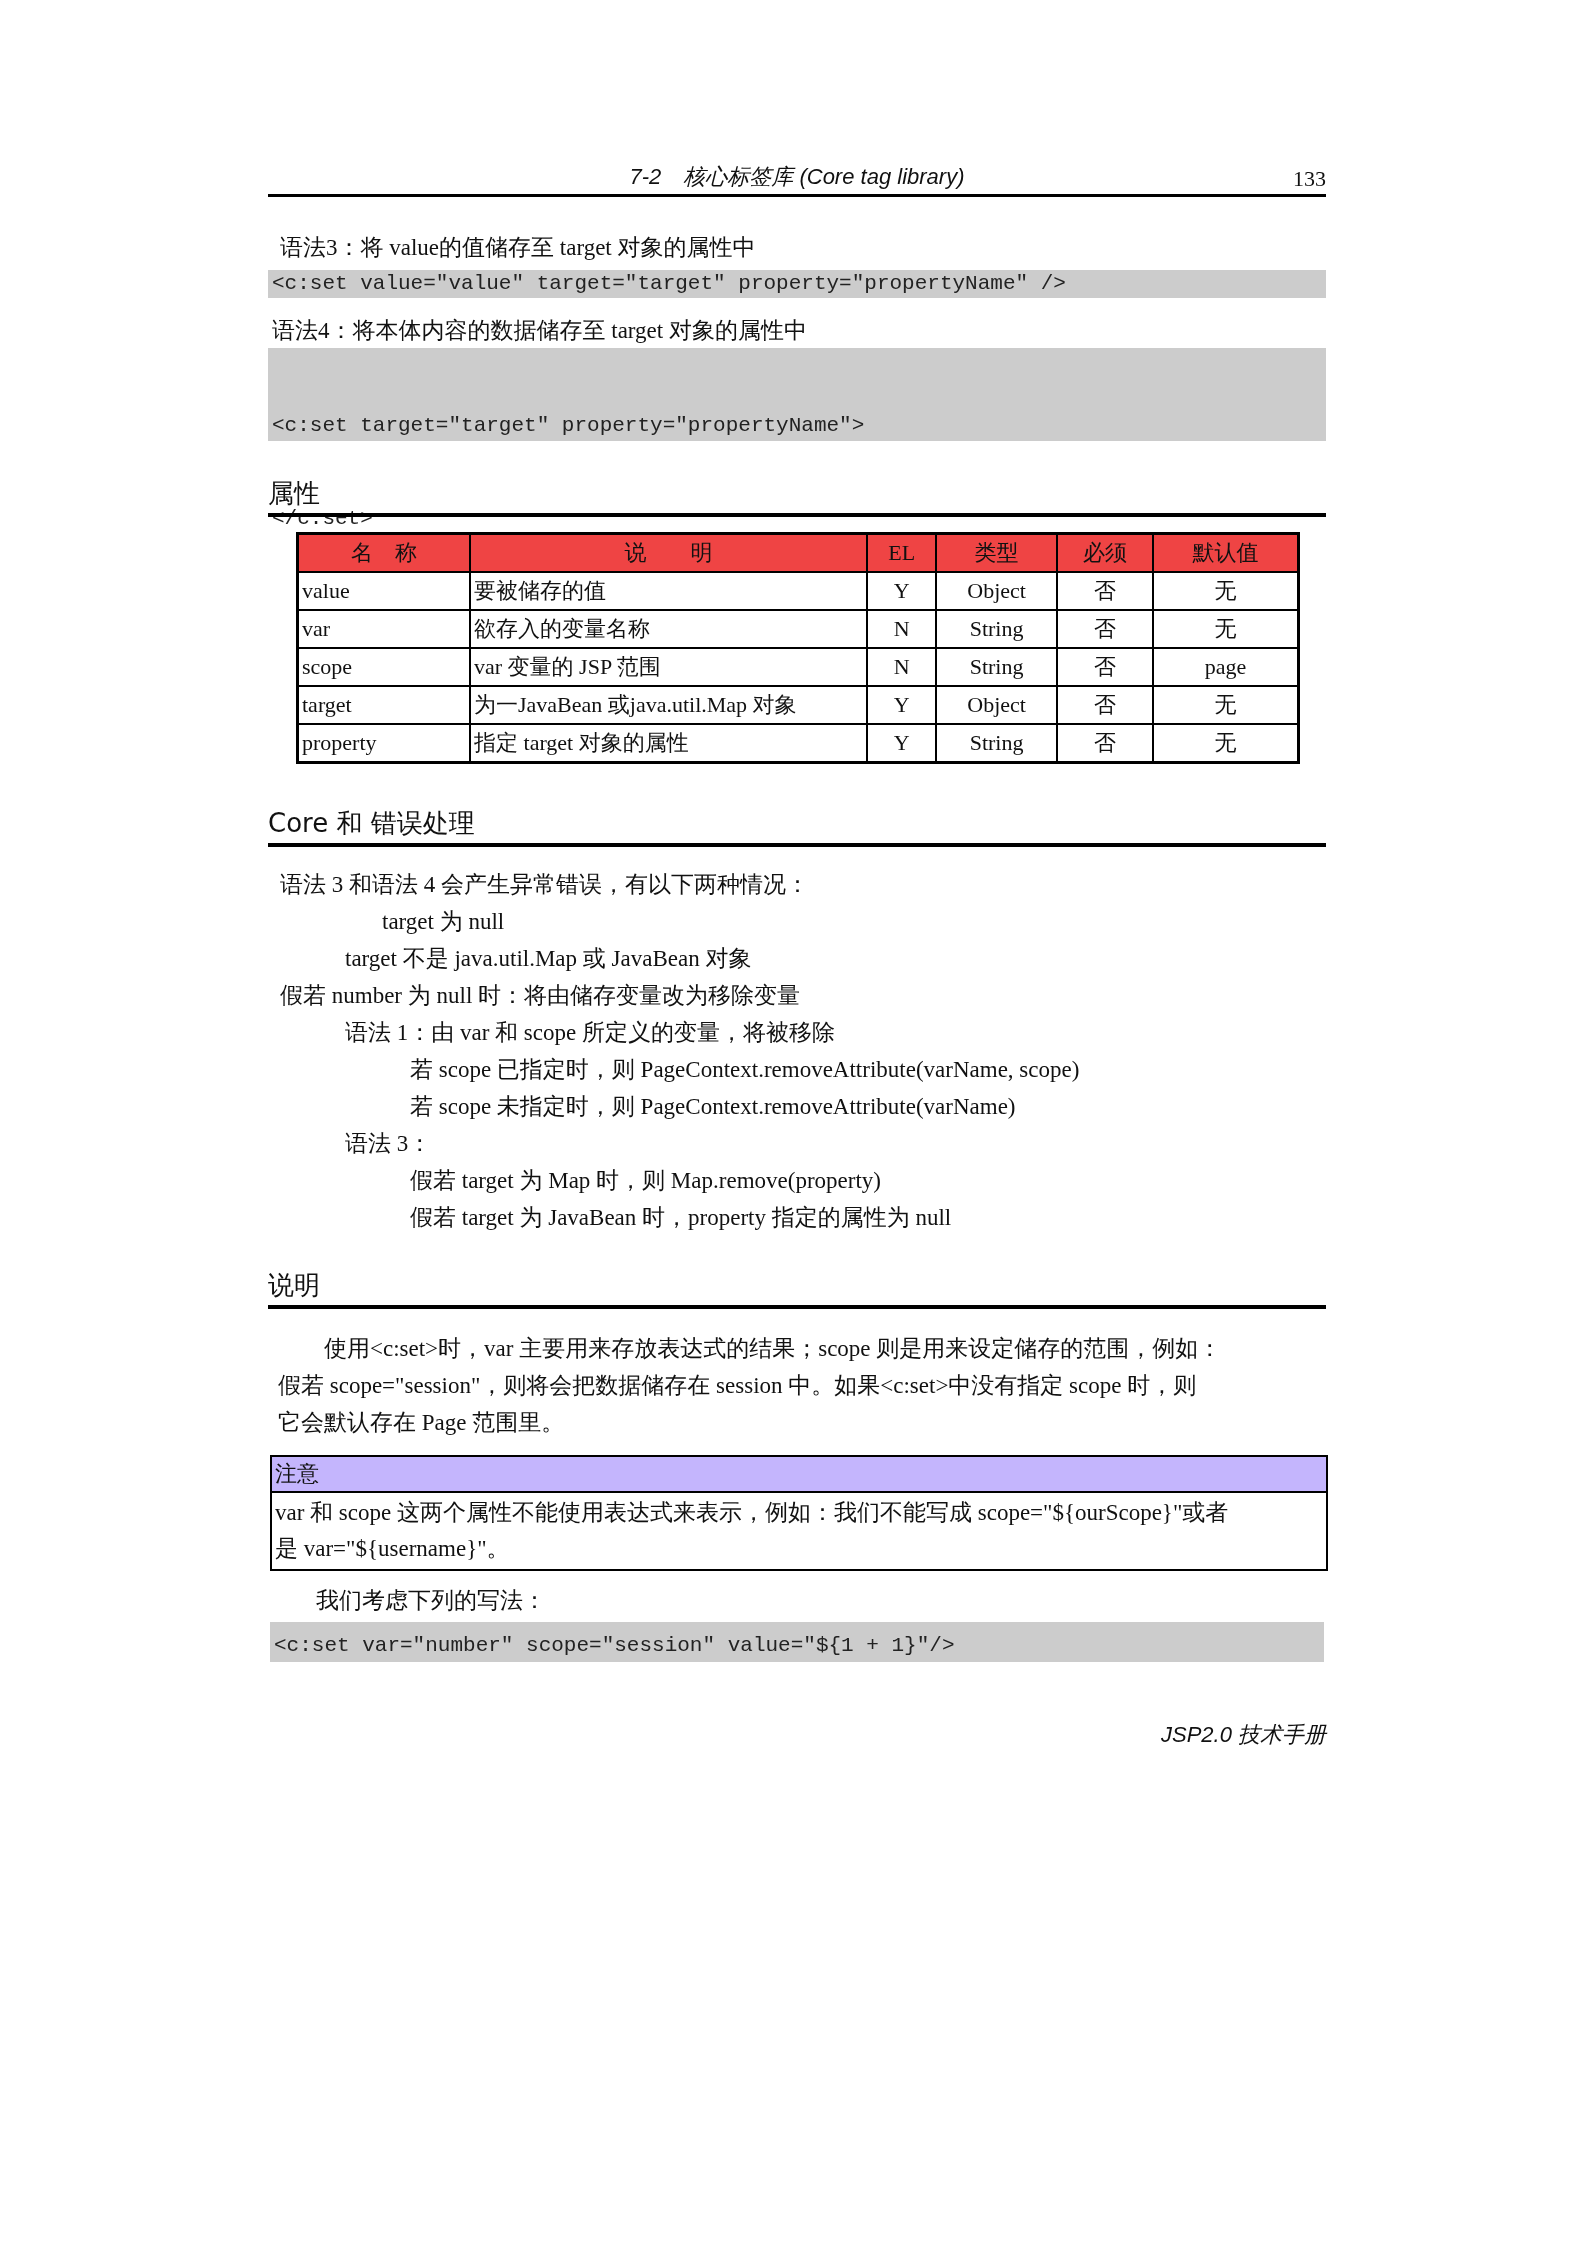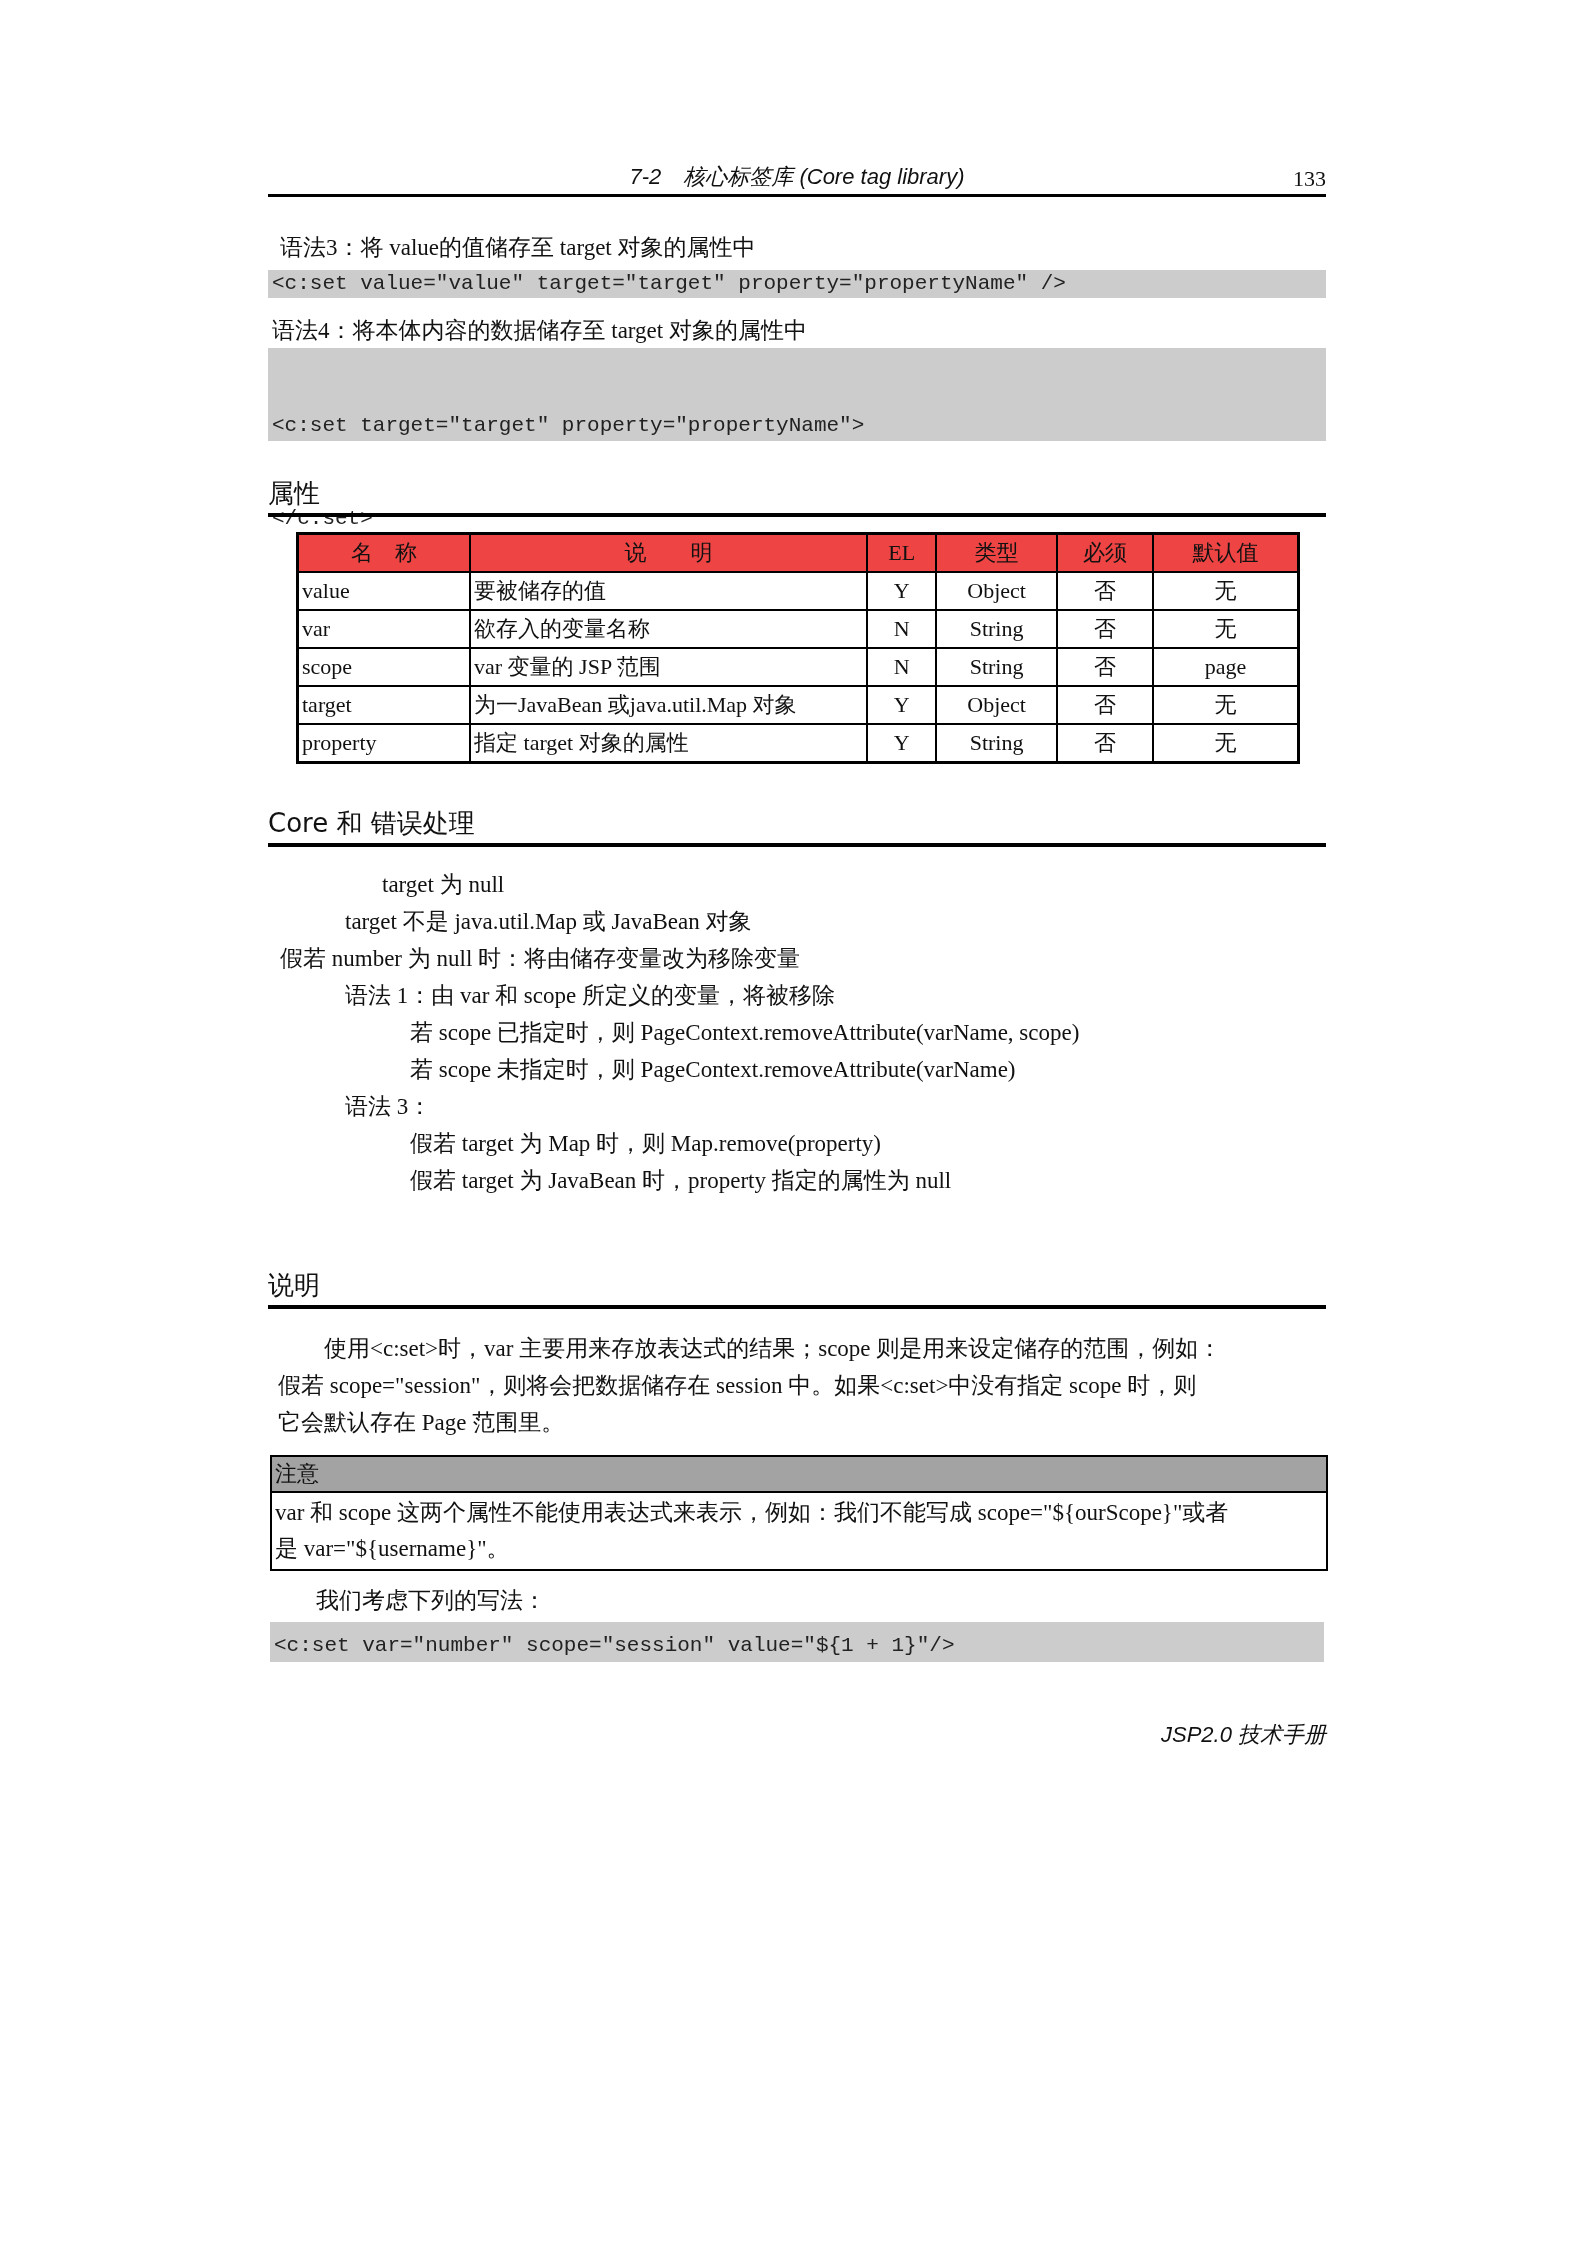--- a/index.html
+++ b/index.html
@@ -22,21 +22,21 @@
 
   table.attrs { border-collapse: collapse; left: 296px; top: 532px; width: 1004px;
                 border: 3px solid #000; font-size: 22px; }
   table.attrs th, table.attrs td { border: 2px solid #000; height: 36px; padding: 0 3px; }
   table.attrs th { background: #ef4444; font-weight: normal; text-align: center; }
   table.attrs td.c { text-align: center; }
 
   .para { font-size: 23px; line-height: 37px; white-space: nowrap; }
 
   .note-box { left: 270px; top: 1455px; width: 1054px; border: 2px solid #000; }
-  .note-head { background: #a3a3a3; border-bottom: 2px solid #000; font-size: 22px;
+  .note-head { background: #c4b5fd; border-bottom: 2px solid #000; font-size: 22px;
                padding: 2px 3px; height: 30px; }
   .note-body { font-size: 23px; line-height: 36px; padding: 2px 3px; }
 
   .footer { left: 1100px; top: 1720px; width: 226px; text-align: right;
             font-family: "Liberation Sans", sans-serif; font-style: italic; font-size: 22px; }
 </style>
 </head>
 <body>
 
 <div class="abs run-header">
@@ -114,20 +114,21 @@
       <td class="c">String</td>
       <td class="c">否</td>
       <td class="c">无</td>
     </tr>
   </tbody>
 </table>
 
 <div class="abs section-title" style="top:806px;">Core  和  错误处理</div>
 
 <div class="abs para" style="left:280px; top:866px;">
+  <div style="margin-left:0;">语法 3 和语法 4 会产生异常错误，有以下两种情况：</div>
   <div style="margin-left:102px;">target 为 null</div>
   <div style="margin-left:65px;">target 不是 java.util.Map 或 JavaBean 对象</div>
   <div style="margin-left:0;">假若 number 为 null 时：将由储存变量改为移除变量</div>
   <div style="margin-left:65px;">语法 1：由 var 和 scope 所定义的变量，将被移除</div>
   <div style="margin-left:130px;">若 scope 已指定时，则 PageContext.removeAttribute(varName, scope)</div>
   <div style="margin-left:130px;">若 scope 未指定时，则 PageContext.removeAttribute(varName)</div>
   <div style="margin-left:65px;">语法 3：</div>
   <div style="margin-left:130px;">假若 target 为 Map 时，则 Map.remove(property)</div>
   <div style="margin-left:130px;">假若 target 为 JavaBean 时，property 指定的属性为 null</div>
 </div>

